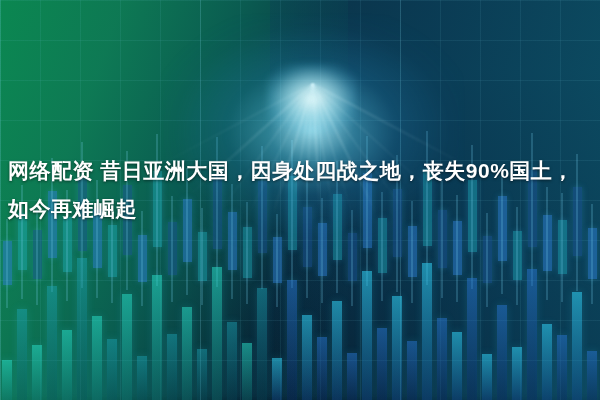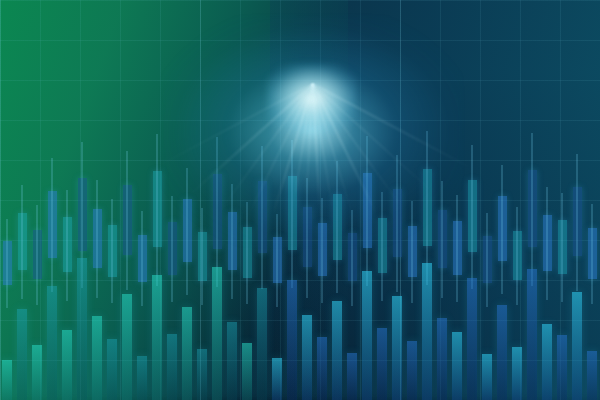--- a/index.html
+++ b/index.html
@@ -320,14 +320,15 @@
       <div class="ray" style="transform: rotate(-3deg); height: 123px; opacity: 0.54; width: 2px;"></div>
       <div class="ray" style="transform: rotate(3deg); height: 123px; opacity: 0.54; width: 1px;"></div>
       <div class="ray" style="transform: rotate(9deg); height: 129px; opacity: 0.51; width: 1px;"></div>
       <div class="ray" style="transform: rotate(17deg); height: 137px; opacity: 0.47; width: 2px;"></div>
       <div class="ray" style="transform: rotate(26deg); height: 146px; opacity: 0.43; width: 1px;"></div>
       <div class="ray" style="transform: rotate(36deg); height: 156px; opacity: 0.39; width: 1px;"></div>
       <div class="ray" style="transform: rotate(48deg); height: 168px; opacity: 0.33; width: 2px;"></div>
       <div class="ray" style="transform: rotate(62deg); height: 182px; opacity: 0.27; width: 1px;"></div>
     </div>
 
+  <div class="caption">网络配资 昔日亚洲大国，因身处四战之地，丧失90%国土，如今再难崛起</div>
 
 </div>
 
 </body></html>

